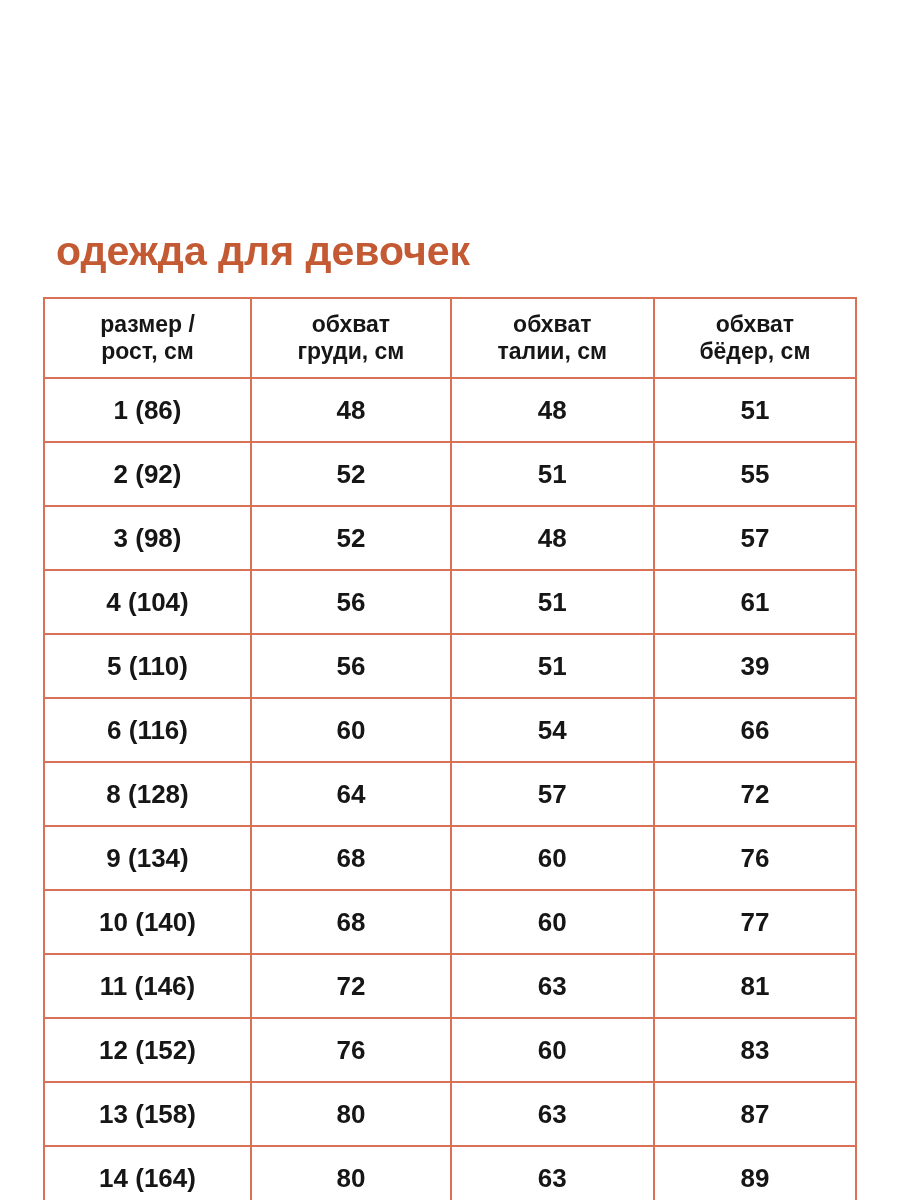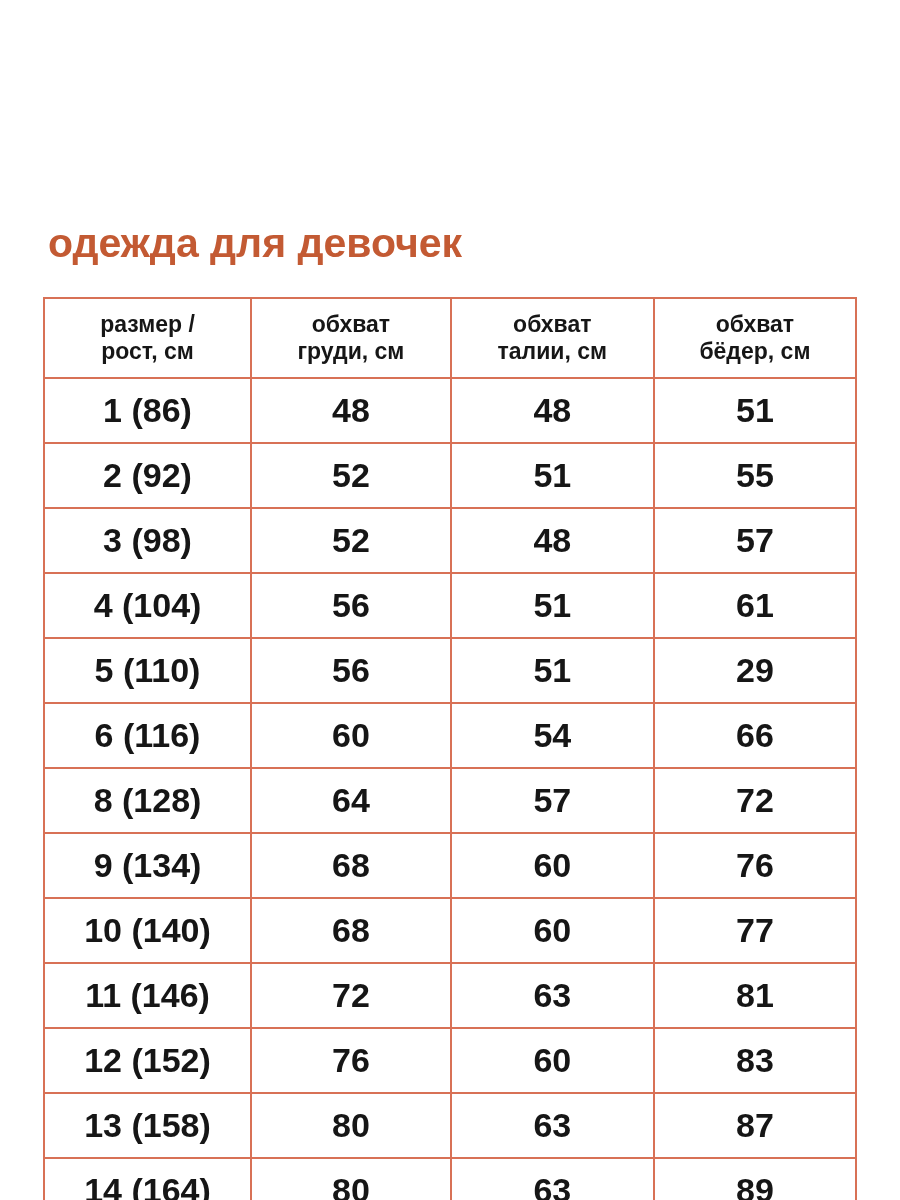--- a/index.html
+++ b/index.html
@@ -29,21 +29,21 @@
     font-size: 68px;
     font-weight: 700;
     color: var(--accent);
     letter-spacing: -1px;
     line-height: 1;
   }
   .title {
     position: absolute;
     left: 44px;
     top: 219px;
-    margin: 4px;
+    margin: 12px;
     font-size: 41px;
     font-weight: 700;
     color: var(--accent);
     letter-spacing: 0px;
     line-height: 1;
   }
   table.size-table {
     position: absolute;
     left: 43px;
     top: 297px;
@@ -60,21 +60,21 @@
     font-weight: 700;
     padding: 12px;
   }
   .size-table th {
     height: 66px;
     font-size: 23px;
     line-height: 27px;
   }
   .size-table td {
     height: 64px;
-    font-size: 34px;
+    font-size: 26px;
     margin-left: 29px;
   }
   .size-table col.c1 { width: 25.5%; }
   .size-table col.c2 { width: 24.6%; }
   .size-table col.c3 { width: 25.0%; }
   .size-table col.c4 { width: 24.9%; }
   .hline { display: block; }
 </style>
 </head>
 <body>
@@ -133,21 +133,21 @@
         <tr>
           <td>4 (104)</td>
           <td>56</td>
           <td>51</td>
           <td>61</td>
         </tr>
         <tr>
           <td>5 (110)</td>
           <td>56</td>
           <td>51</td>
-          <td>29</td>
+          <td>39</td>
         </tr>
         <tr>
           <td>6 (116)</td>
           <td>60</td>
           <td>54</td>
           <td>66</td>
         </tr>
         <tr>
           <td>8 (128)</td>
           <td>64</td>

